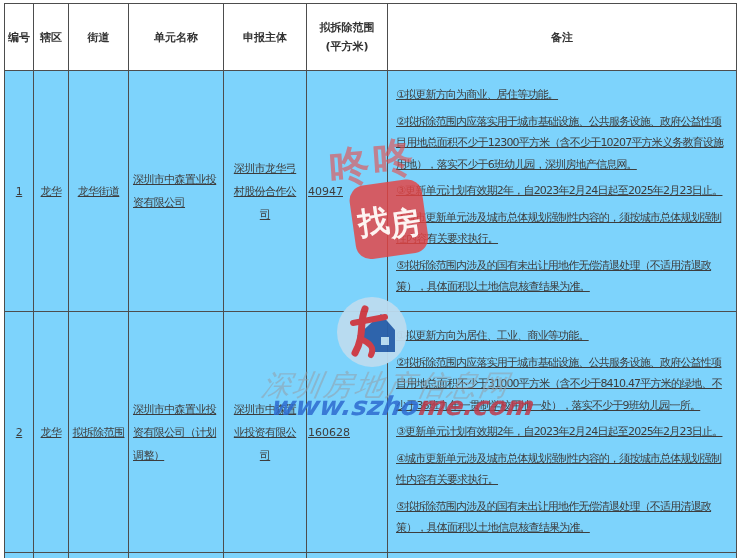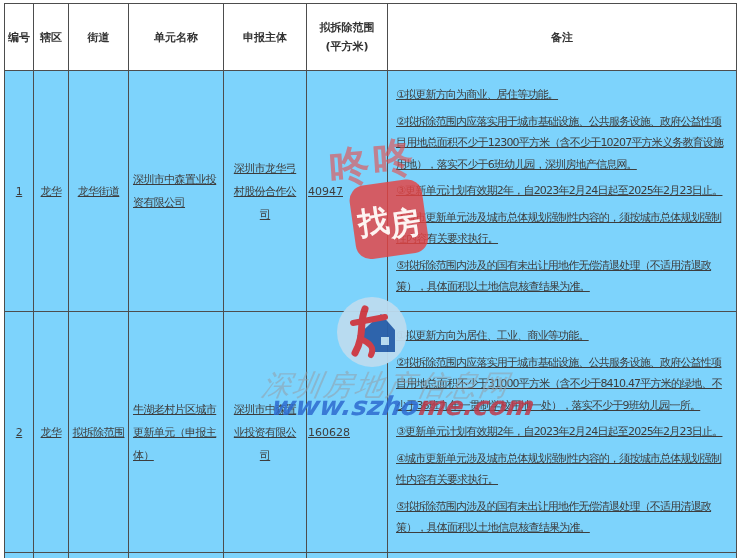--- a/index.html
+++ b/index.html
@@ -102,21 +102,21 @@
         <p>③更新单元计划有效期2年，自2023年2月24日起至2025年2月23日止。</p>
         <p>④城市更新单元涉及城市总体规划强制性内容的，须按城市总体规划强制性内容有关要求执行。</p>
         <p>⑤拟拆除范围内涉及的国有未出让用地作无偿清退处理（不适用清退政策），具体面积以土地信息核查结果为准。</p>
       </td>
     </tr>
 
     <tr class="r-2">
       <td class="cell-center">2</td>
       <td class="cell-center">龙华</td>
       <td class="cell-center">拟拆除范围</td>
-      <td class="cell-name">牛湖老村片区城市更新单元（申报主体）</td>
+      <td class="cell-name">深圳市中森置业投资有限公司（计划调整）</td>
       <td class="cell-app">深圳市中森置业投资有限公司</td>
       <td class="cell-area">160628</td>
       <td class="cell-remarks">
         <p>①拟更新方向为居住、工业、商业等功能。</p>
         <p>②拟拆除范围内应落实用于城市基础设施、公共服务设施、政府公益性项目用地总面积不少于31000平方米（含不少于8410.47平方米的绿地、不少于36班九年一贯制学校用地一处），落实不少于9班幼儿园一所。</p>
         <p>③更新单元计划有效期2年，自2023年2月24日起至2025年2月23日止。</p>
         <p>④城市更新单元涉及城市总体规划强制性内容的，须按城市总体规划强制性内容有关要求执行。</p>
         <p>⑤拟拆除范围内涉及的国有未出让用地作无偿清退处理（不适用清退政策），具体面积以土地信息核查结果为准。</p>
       </td>
     </tr>

